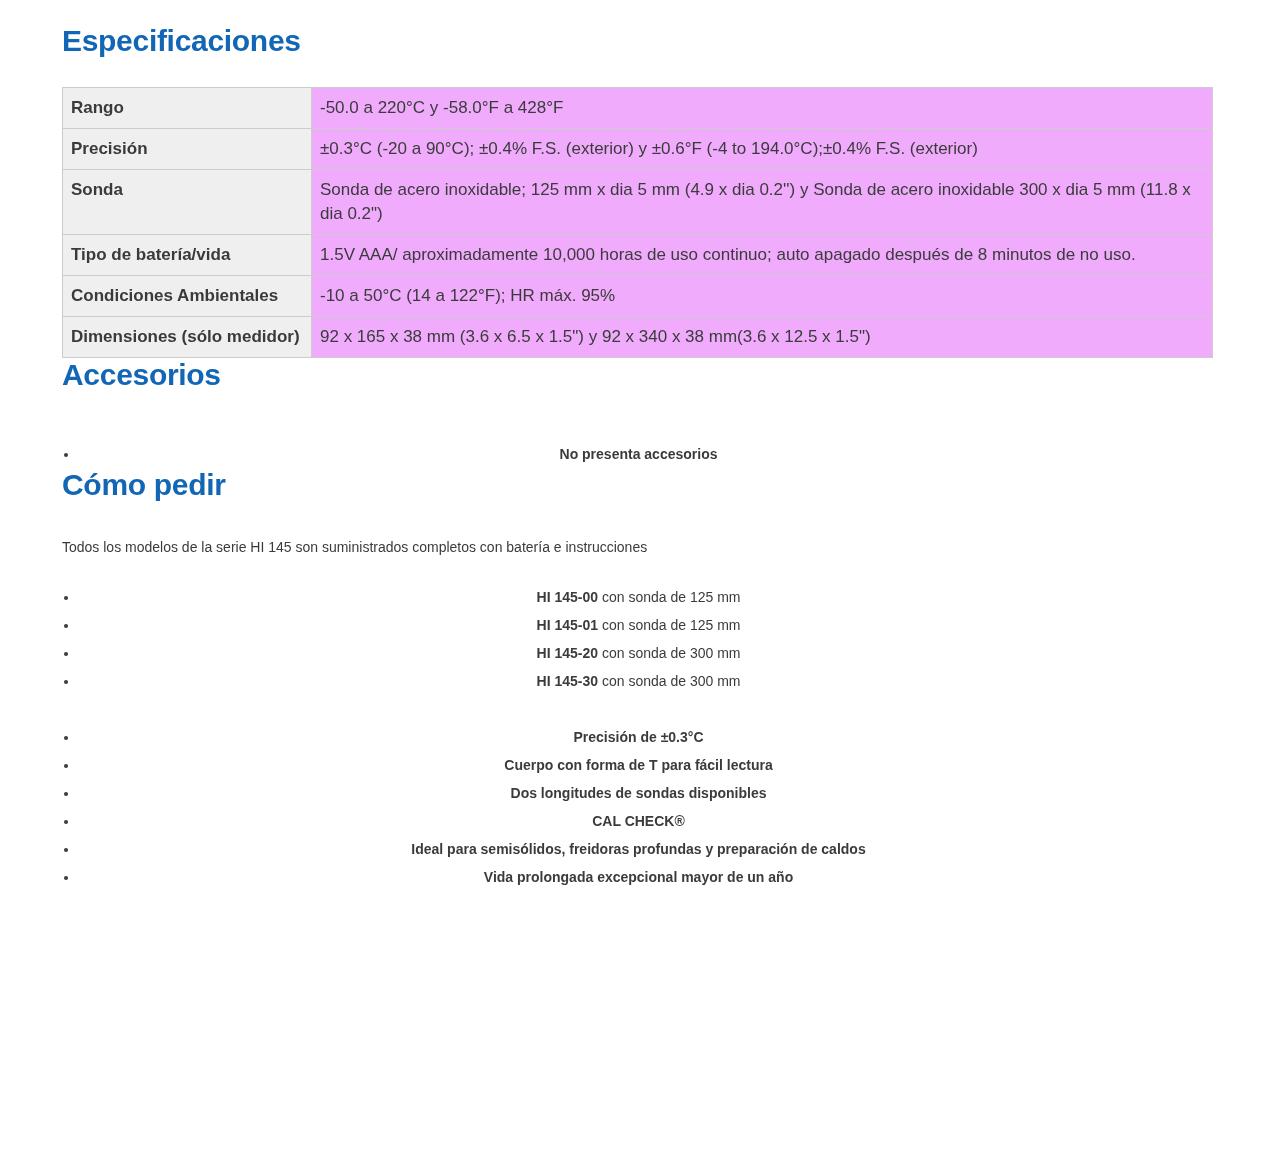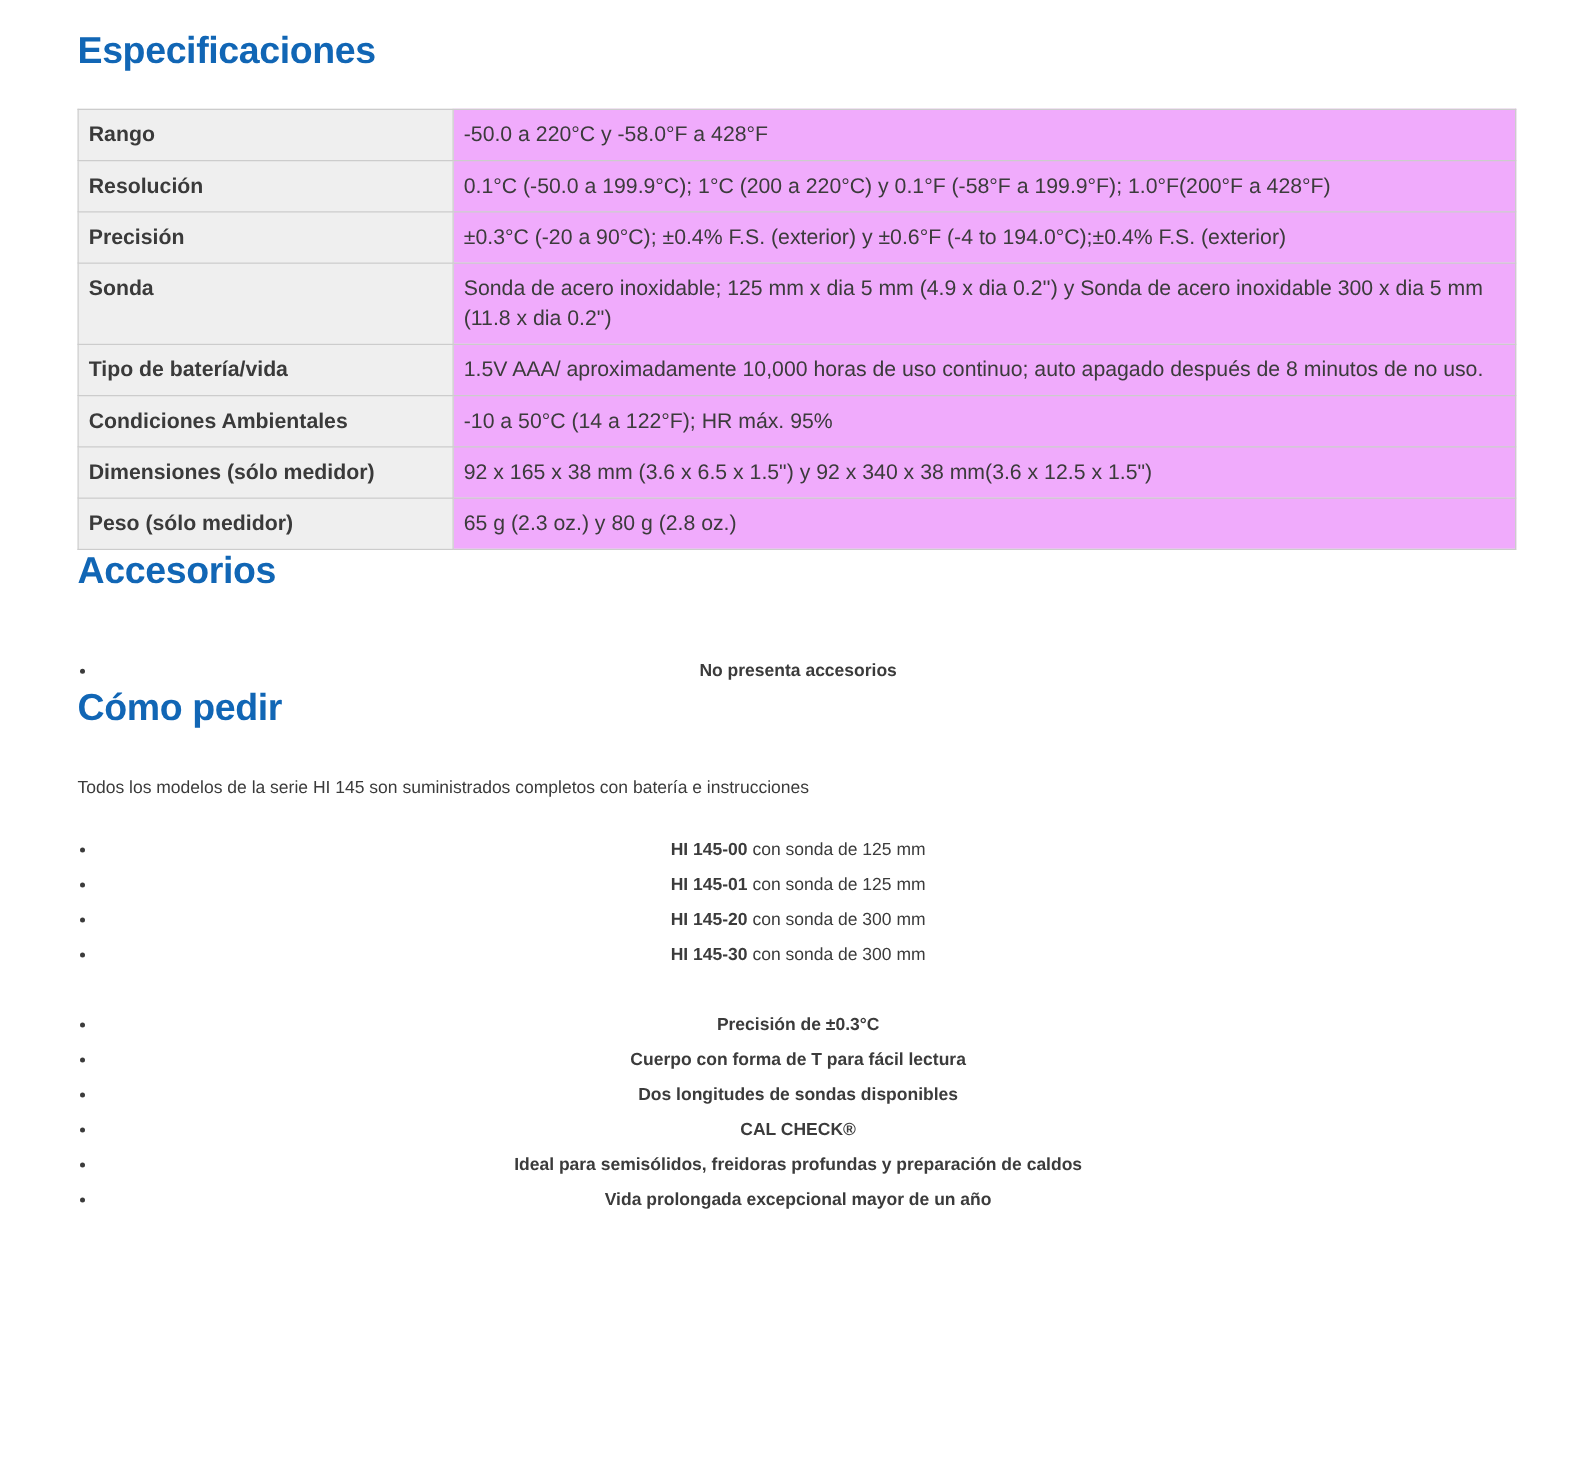--- a/index.html
+++ b/index.html
@@ -38,21 +38,21 @@
   }
   table.spec-table th,
   table.spec-table td {
     border: 1px solid var(--table_border, #cccccc);
     padding: 8px 10px 8px 8px;
     vertical-align: top;
     text-align: left;
   }
   table.spec-table th {
     background: var(--table_header_bg, #efefef);
-    width: 300px;
+    width: 249px;
     font-weight: bold;
     color: #3a3a3a;
   }
   table.spec-table td {
     background: #f0abfc;
     font-weight: normal;
   }
   
   .h-accesorios { margin-top: 32px; }
   .h-como-pedir { margin-top: 42px; }
@@ -85,46 +85,38 @@
 
   <h2 class="section-heading">Especificaciones</h2>
 
   <table class="spec-table">
     <tbody>
       <tr>
         <th>Rango</th>
         <td>-50.0 a 220°C y -58.0°F a 428°F</td>
       </tr>
       <tr>
-        <th>Resolución</th>
-        <td>0.1°C (-50.0 a 199.9°C); 1°C (200 a 220°C) y 0.1°F (-58°F a 199.9°F); 1.0°F(200°F a 428°F)</td>
-      </tr>
-      <tr>
         <th>Precisión</th>
         <td>±0.3°C (-20 a 90°C); ±0.4% F.S. (exterior) y ±0.6°F (-4 to 194.0°C);±0.4% F.S. (exterior)</td>
       </tr>
       <tr>
         <th>Sonda</th>
         <td>Sonda de acero inoxidable; 125 mm x dia 5 mm (4.9 x dia 0.2'') y Sonda de acero inoxidable 300 x dia 5 mm (11.8 x dia 0.2")</td>
       </tr>
       <tr>
         <th>Tipo de batería/vida</th>
         <td>1.5V AAA/ aproximadamente 10,000 horas de uso continuo; auto apagado después de 8 minutos de no uso.</td>
       </tr>
       <tr>
         <th>Condiciones Ambientales</th>
         <td>-10 a 50°C (14 a 122°F); HR máx. 95%</td>
       </tr>
       <tr>
         <th>Dimensiones (sólo medidor)</th>
         <td>92 x 165 x 38 mm (3.6 x 6.5 x 1.5") y 92 x 340 x 38 mm(3.6 x 12.5 x 1.5")</td>
-      </tr>
-      <tr>
-        <th>Peso (sólo medidor)</th>
-        <td>65 g (2.3 oz.) y 80 g (2.8 oz.)</td>
       </tr>
     </tbody>
   </table>
 
   <h2 class="section-heading h-accesorios">Accesorios</h2>
 
   <ul class="list bold-list accessories-list">
     <li>No presenta accesorios</li>
   </ul>
 

